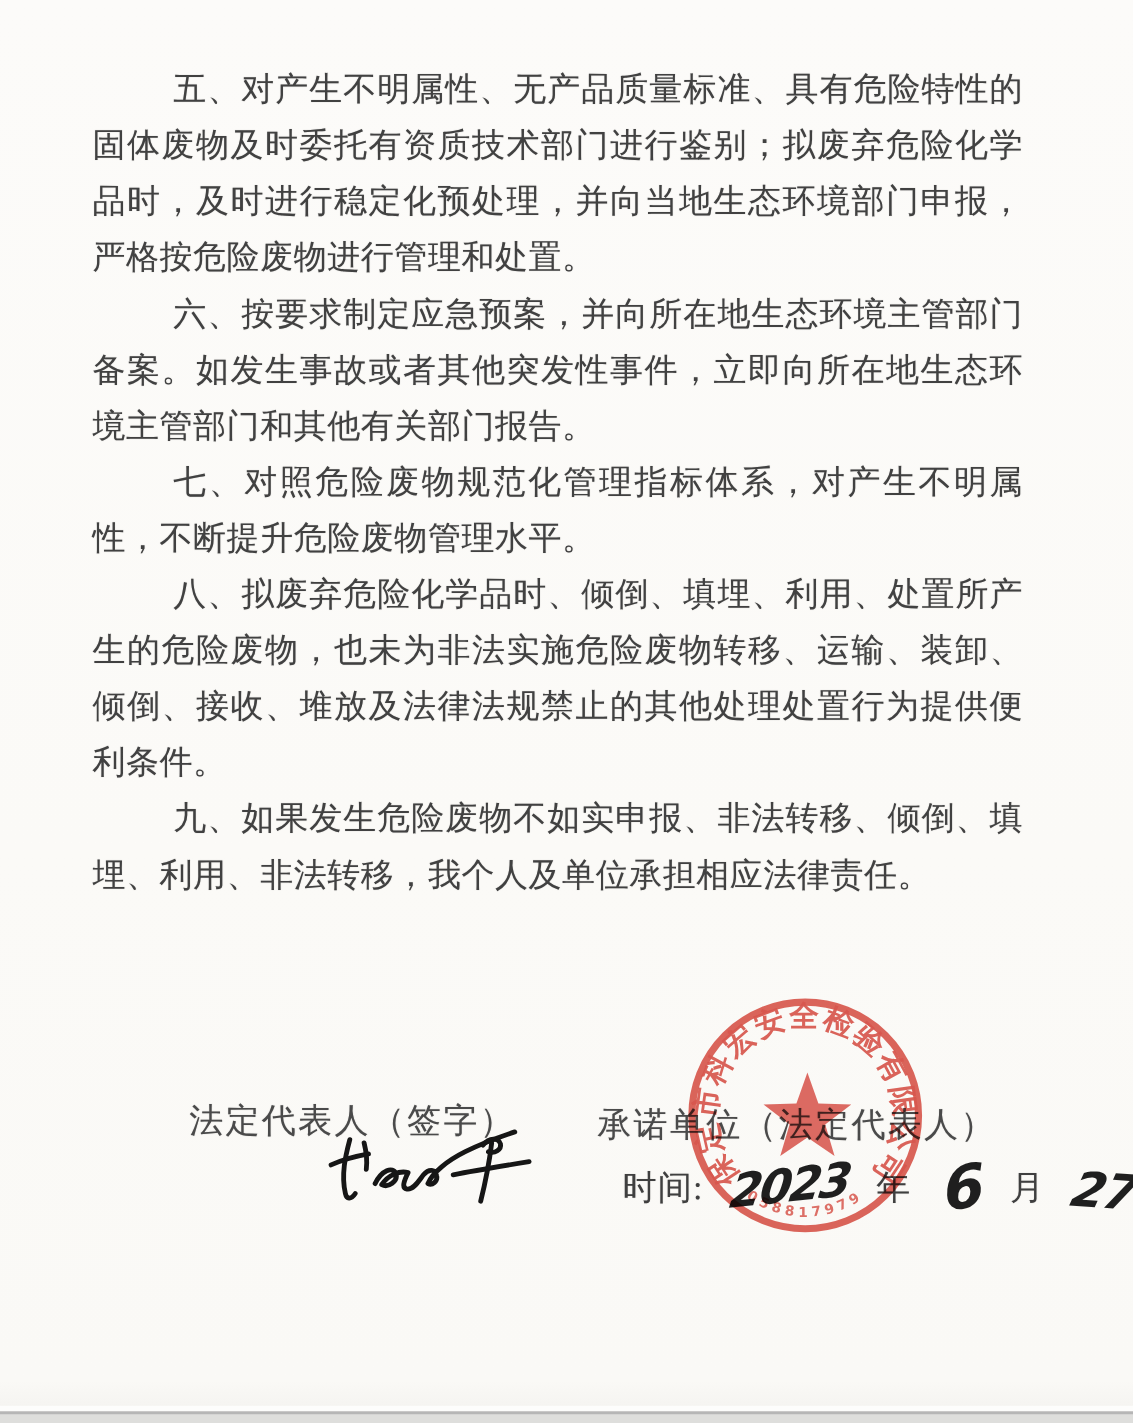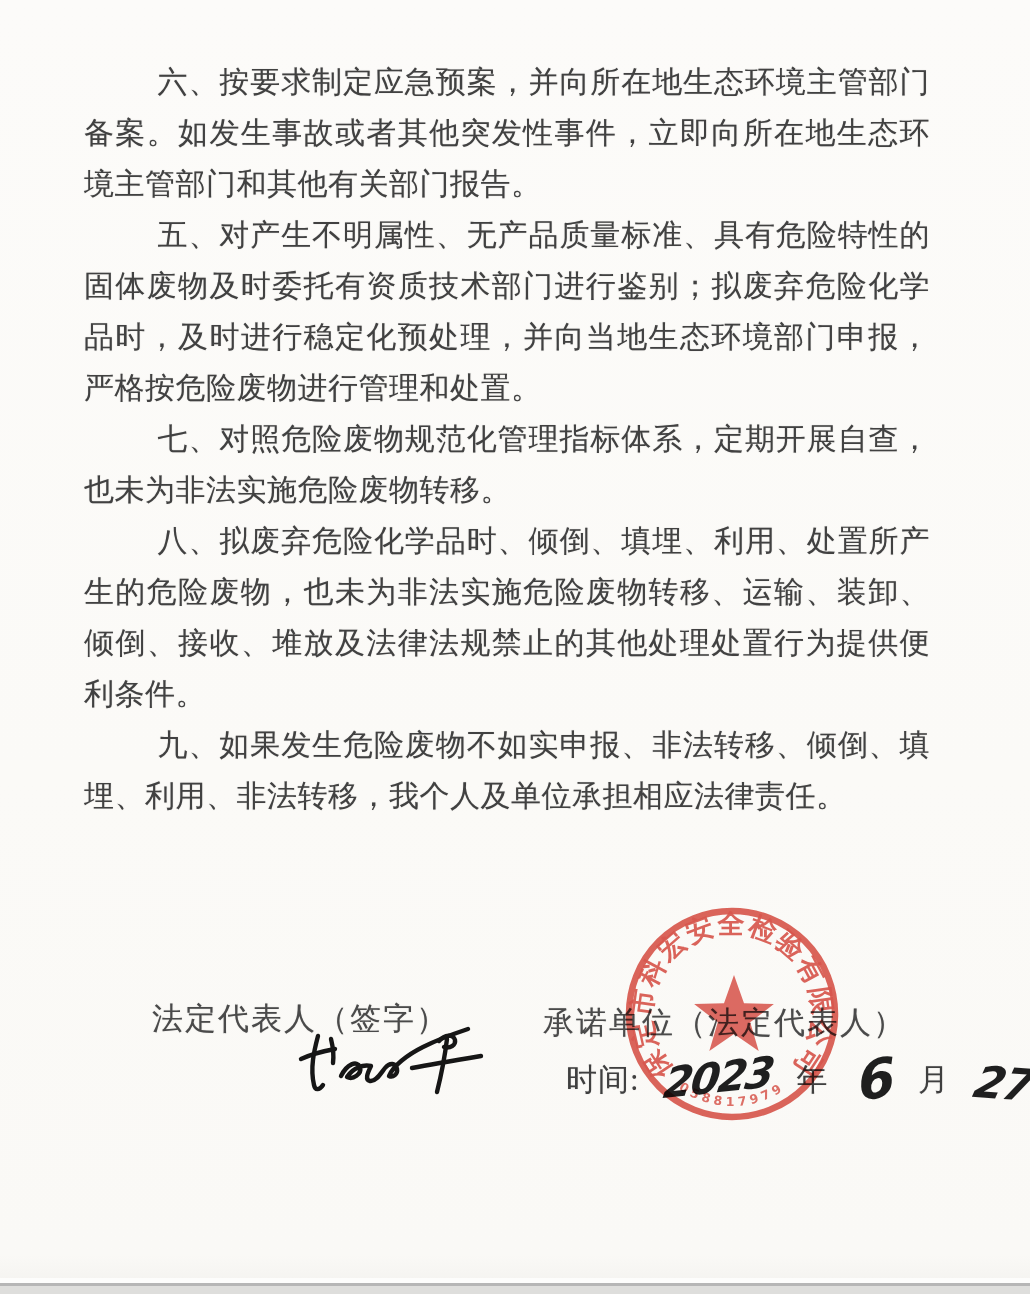--- a/index.html
+++ b/index.html
@@ -18,21 +18,21 @@
     letter-spacing:0.5px;
     text-shadow:0 0 1px rgba(70,70,70,0.35);
   }
   .body-text p{margin:0;text-indent:2.45em;}
   .sign-label{
     position:absolute;
     font-size:31px;color:#4a4a4a;letter-spacing:2px;
     text-shadow:0 0 1px rgba(70,70,70,0.35);
     white-space:nowrap;
   }
-  .legal-rep{left:152px;top:998px;}
+  .legal-rep{left:172px;top:998px;}
   .unit{left:543px;top:1002px;z-index:2;}
   .time-row{
     position:absolute;left:566px;top:1047px;z-index:2;
     display:flex;align-items:flex-end;
     font-size:31px;color:#3f3f3f;letter-spacing:1px;
     text-shadow:0 0 1px rgba(70,70,70,0.3);
     white-space:nowrap;
     gap:22px;
   }
   .hand{
@@ -60,23 +60,23 @@
   .scan-edge-light{position:absolute;left:0;right:0;top:1278px;height:5px;background:#fdfdfc;}
   .scan-edge{position:absolute;left:0;right:0;top:1283px;height:3px;background:#b6b6b6;}
   .scan-edge-bottom{position:absolute;left:0;right:0;top:1286px;height:8px;background:#dededc;}
 </style>
 </head>
 <body>
 
 <div class="page">
 
   <div class="body-text">
+    <p>五、对产生不明属性、无产品质量标准、具有危险特性的固体废物及时委托有资质技术部门进行鉴别；拟废弃危险化学品时，及时进行稳定化预处理，并向当地生态环境部门申报，严格按危险废物进行管理和处置。</p>
     <p>六、按要求制定应急预案，并向所在地生态环境主管部门备案。如发生事故或者其他突发性事件，立即向所在地生态环境主管部门和其他有关部门报告。</p>
-    <p>五、对产生不明属性、无产品质量标准、具有危险特性的固体废物及时委托有资质技术部门进行鉴别；拟废弃危险化学品时，及时进行稳定化预处理，并向当地生态环境部门申报，严格按危险废物进行管理和处置。</p>
-    <p>七、对照危险废物规范化管理指标体系，定期开展自查，也未为非法实施危险废物转移。</p>
+    <p>七、对照危险废物规范化管理指标体系，对产生不明属性，不断提升危险废物管理水平。</p>
     <p>八、拟废弃危险化学品时、倾倒、填埋、利用、处置所产生的危险废物，也未为非法实施危险废物转移、运输、装卸、倾倒、接收、堆放及法律法规禁止的其他处理处置行为提供便利条件。</p>
     <p>九、如果发生危险废物不如实申报、非法转移、倾倒、填埋、利用、非法转移，我个人及单位承担相应法律责任。</p>
   </div>
 
   <div class="sign-label legal-rep">法定代表人（签字）</div>
 
   <svg class="signature-svg" width="196" height="78" viewBox="0 0 196 78">
     <g fill="none" stroke="#161616" stroke-width="4.4" stroke-linecap="round" stroke-linejoin="round">
       <path d="M24 12 C20 27 16 44 20 61 C21 66 25 67 29 61"></path>
       <path d="M7 35 C18 30 30 27 41 25"></path>

